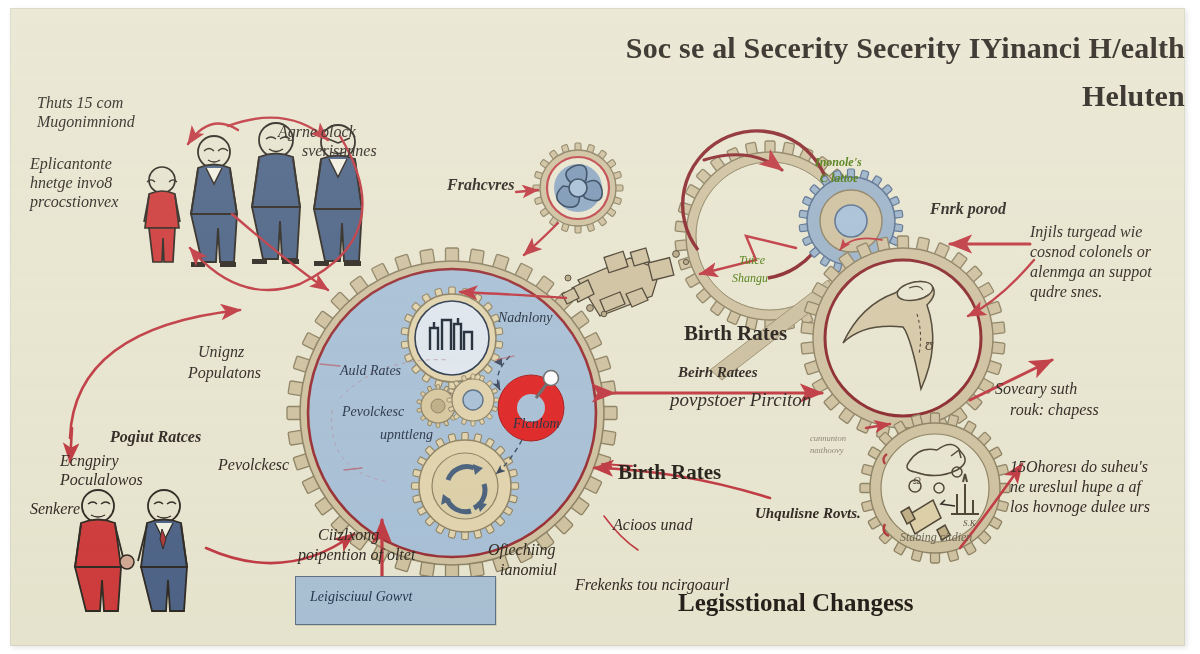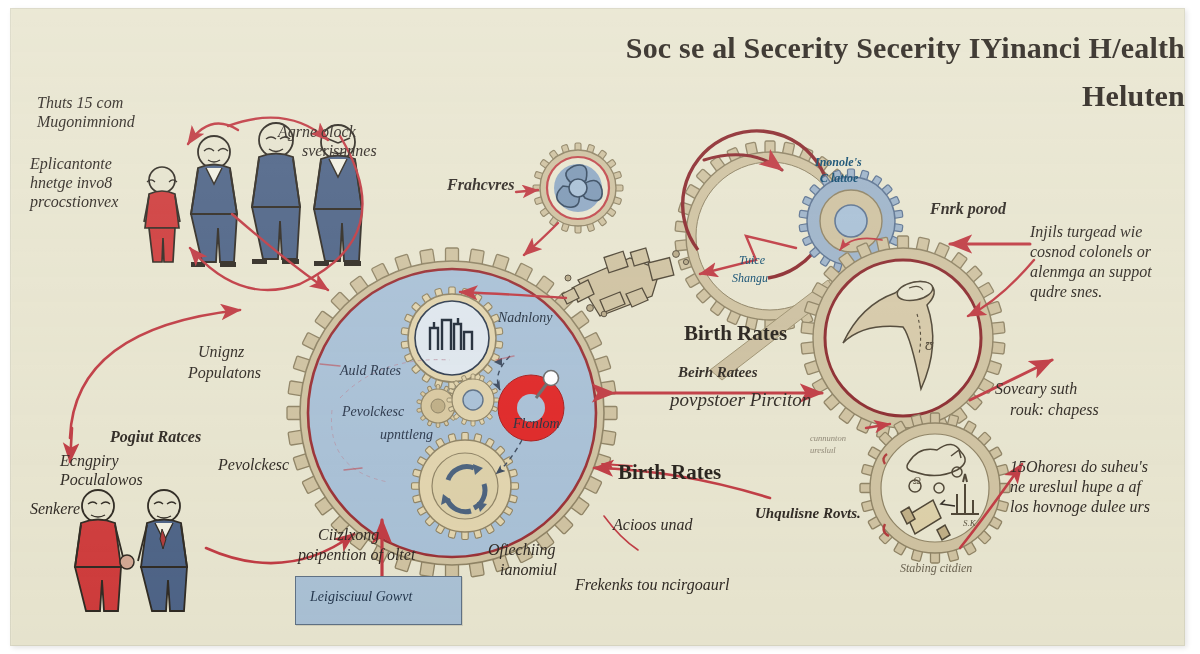--- a/index.html
+++ b/index.html
@@ -26,21 +26,21 @@
   svg.lyr{overflow:visible;}
 
   
   .t{position:absolute;color:#2b2620;white-space:pre;line-height:1.18;}
   .title{
     font-family:"Liberation Serif",serif;font-weight:bold;color:#2a241d;
     text-align:right;letter-spacing:.2px;
   }
   .hdr{font-weight:bold;font-size:21px;color:#241f19;font-style:normal;}
   .note{font-style:italic;font-size:16px;color:#2e2822;}
-  .note-sm{font-style:italic;font-size:12px;color:#0c4a6e;}
+  .note-sm{font-style:italic;font-size:12px;color:#4d7c0f;}
   .faint{font-style:italic;font-size:8.5px;color:#8d8573;}
   .ctr{font-style:italic;font-size:13px;color:#283448;}
   .ctr-b{font-style:italic;font-size:13px;color:#24303f;}
 
   .box-legis{
     position:absolute;background:#a9c0d4;border:1.6px solid #5f7184;
     box-shadow:1px 1px 0 rgba(0,0,0,.10);
   }
   .box-legis span{
     position:absolute;left:14px;top:12px;font-style:italic;font-size:14px;color:#1f3148;
@@ -645,27 +645,28 @@
     <div class="t note" style="left:745px;top:497px;font-weight:bold;font-size:15px;">Uhqulisne Rovts.</div>
 
     <div class="t note" style="left:985px;top:372px;">Soveary suth</div>
     <div class="t note" style="left:1000px;top:393px;">rouk: chapess</div>
 
     <div class="t note" style="left:1000px;top:450px;">15Ohoresı do suheu's</div>
     <div class="t note" style="left:1000px;top:470px;">ne uresluıl hupe a af</div>
     <div class="t note" style="left:1000px;top:490px;">los hovnoge dulee urs</div>
 
     <div class="t faint" style="left:800px;top:425px;">cunnunton</div>
-    <div class="t faint" style="left:800px;top:437px;">uresluıl</div>
-    <div class="t note-sm" style="left:890px;top:553px;color:#6a6250;">Stabing citdien</div>
+    <div class="t faint" style="left:800px;top:437px;">naıthoovy</div>
+    <div class="t note-sm" style="left:890px;top:522px;color:#6a6250;">Stabing citdien</div>
 
     <div class="t note" style="left:308px;top:518px;">Ciizlxong</div>
     <div class="t note" style="left:288px;top:538px;">poipention of oltet</div>
     <div class="t note" style="left:478px;top:533px;">Ofiechiing</div>
     <div class="t note" style="left:490px;top:553px;">ianomiul</div>
 
-    <div class="box-legis" style="left:285px;top:568px;width:165px;height:47px;">
+    <div class="box-legis" style="left:285px;top:568px;width:165px;height:47px;padding-left:34px;">
       <span>Leigisciuul Gowvt</span>
     </div>
 
+    <div class="t hdr" style="left:668px;top:580px;font-size:25px;">Legisstional Changess</div>
 
   </div>
 </div>
 
 </body></html>

